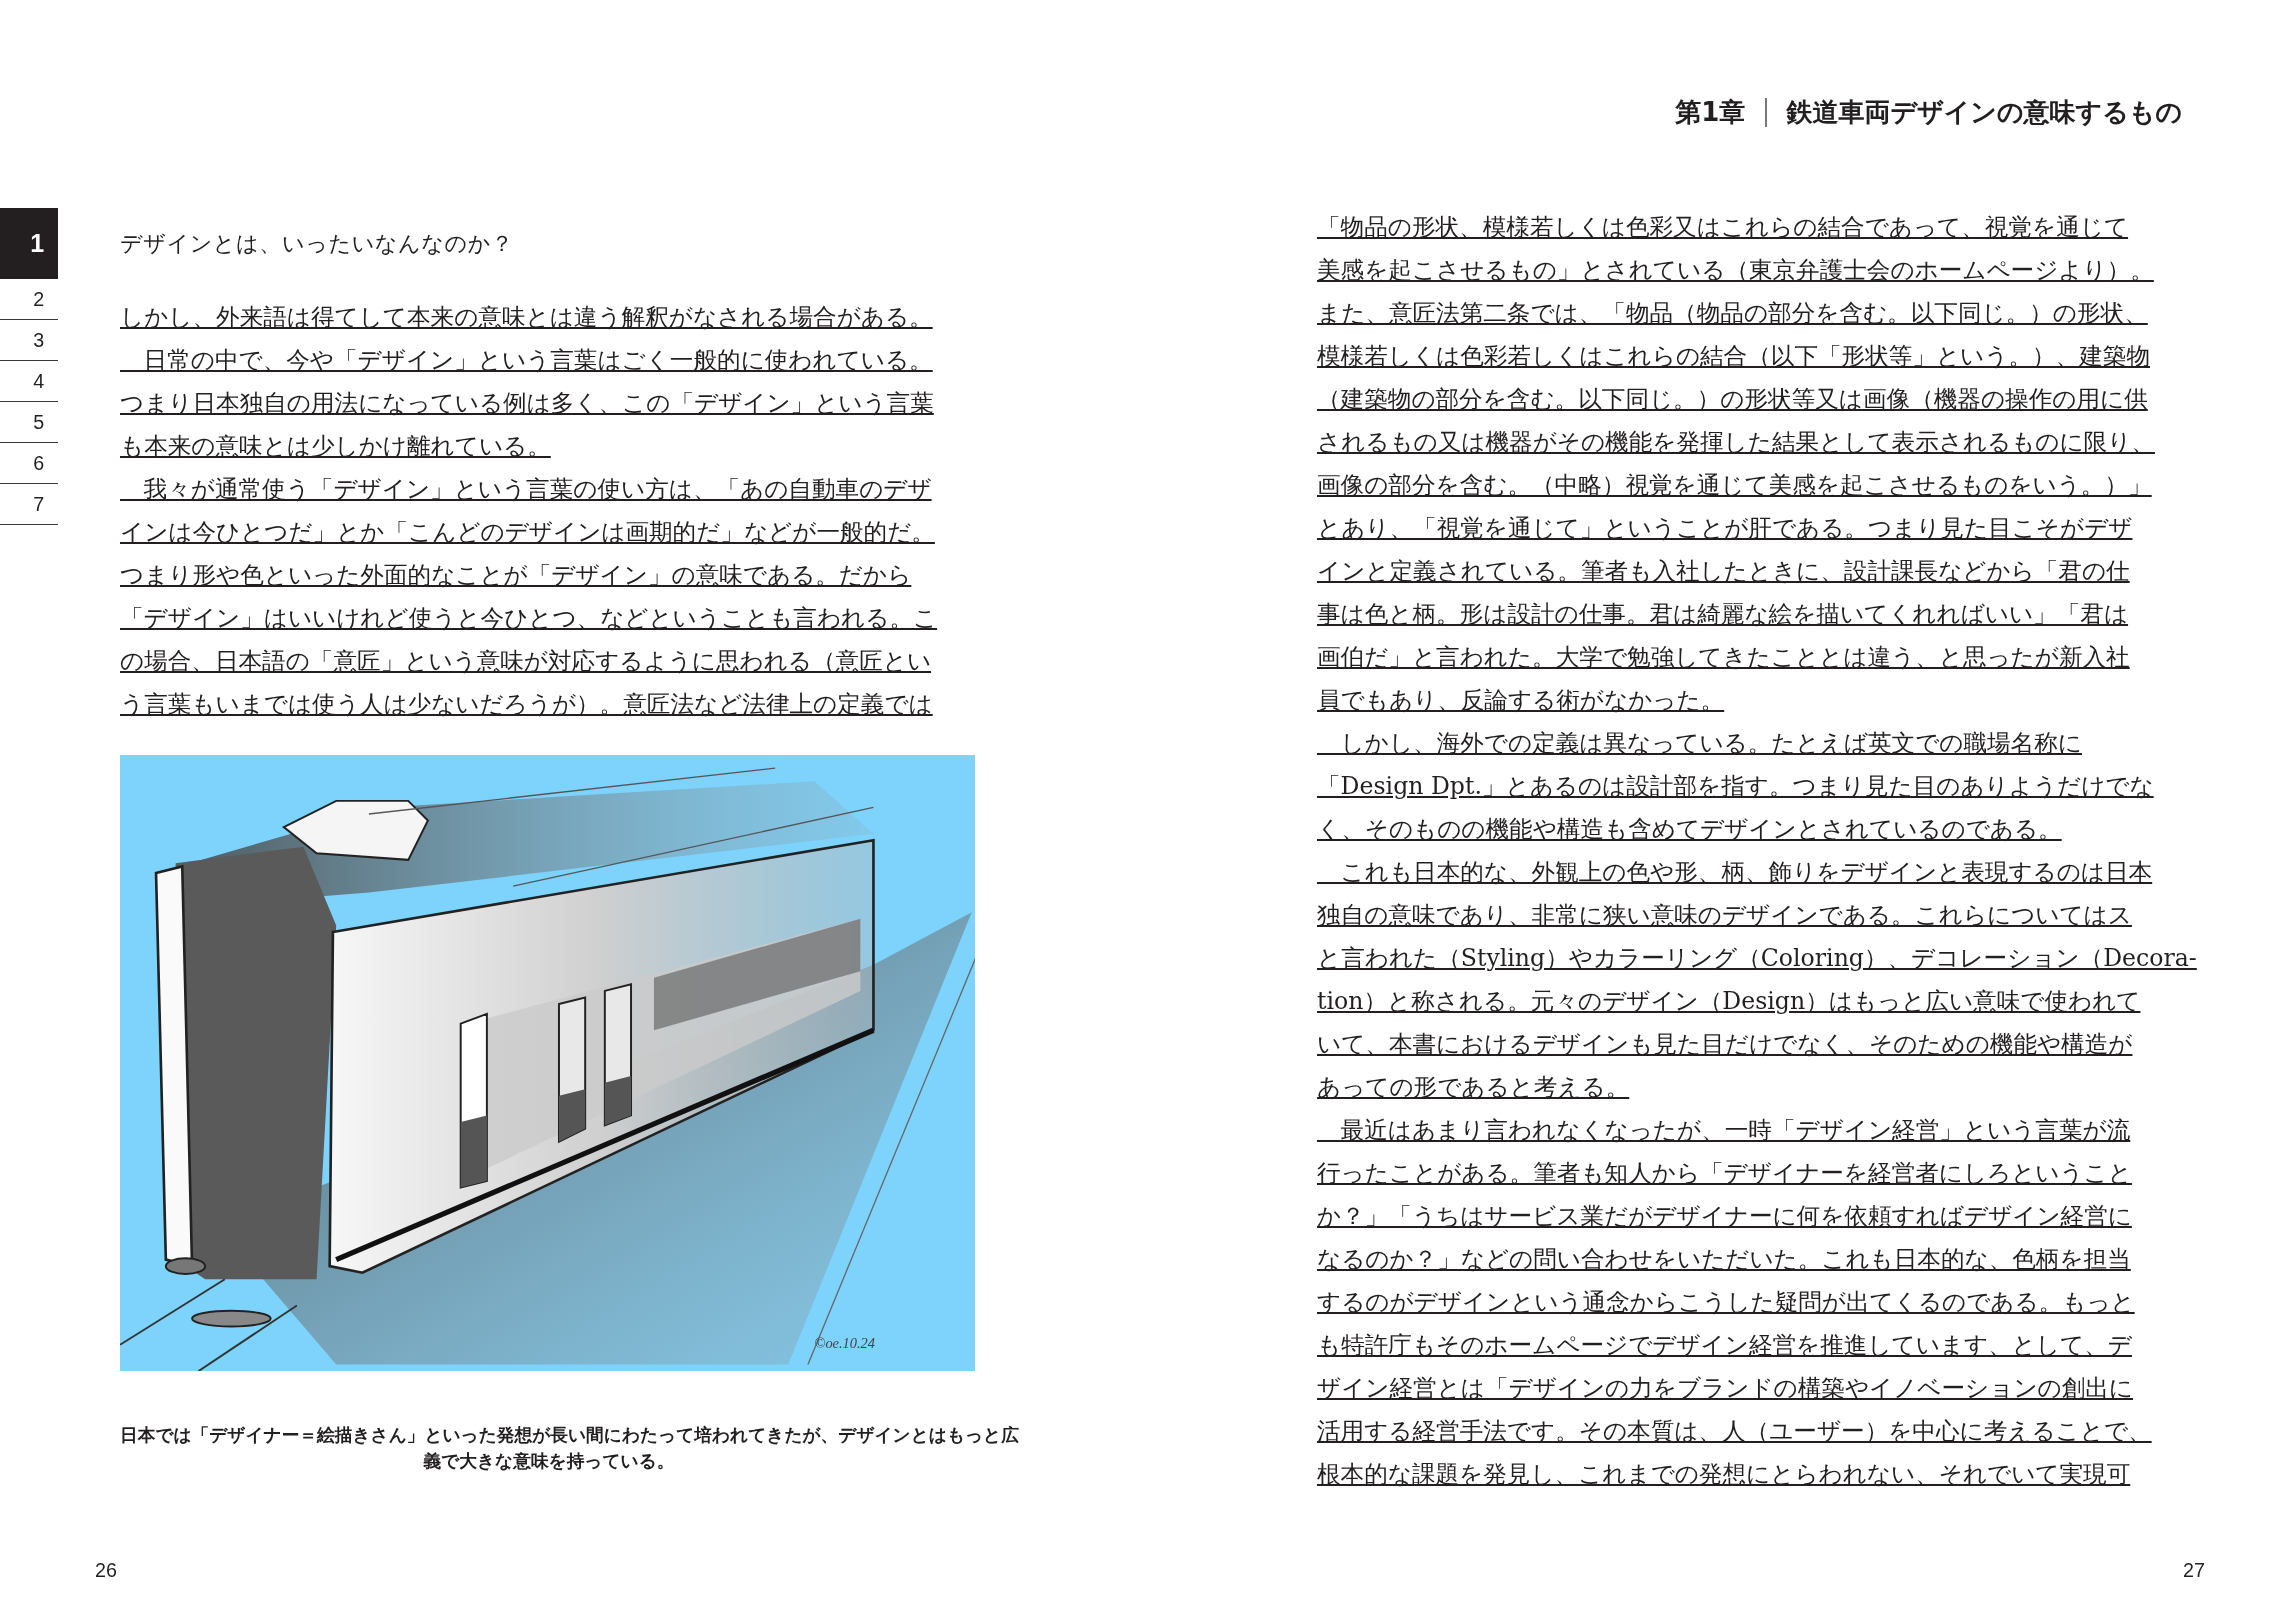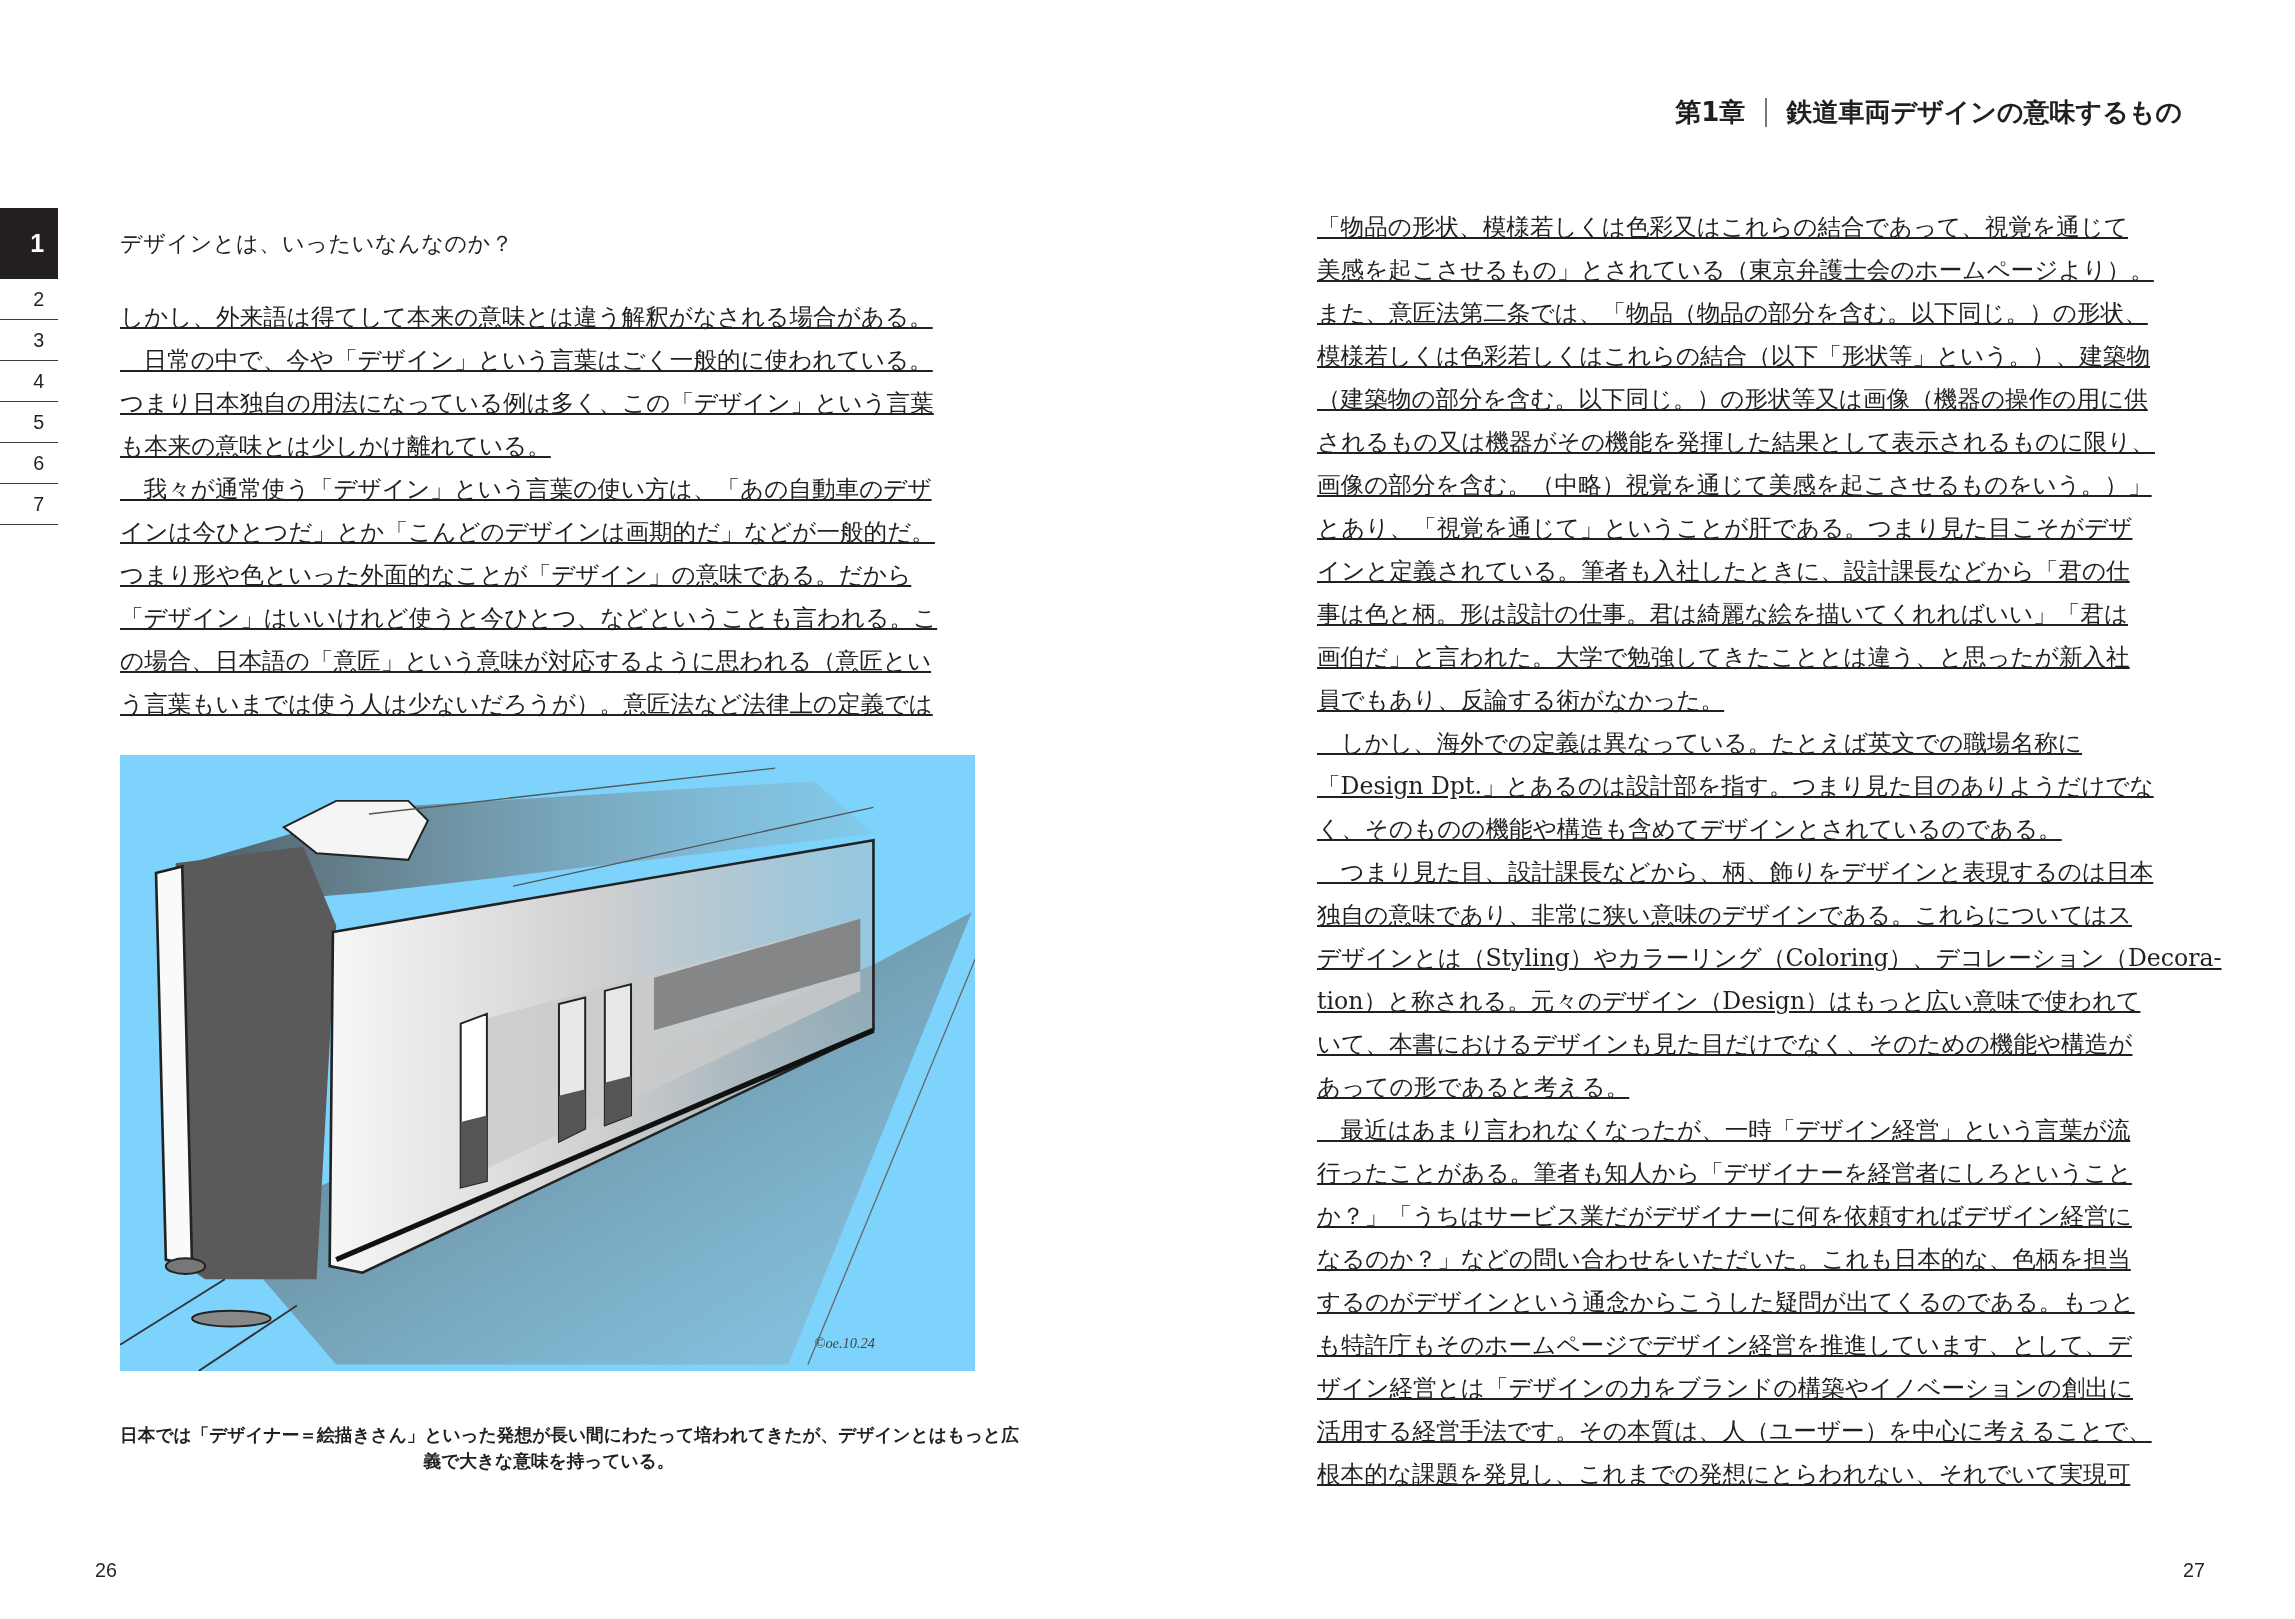--- a/index.html
+++ b/index.html
@@ -179,23 +179,23 @@
       <span class="line">事は色と柄。形は設計の仕事。君は綺麗な絵を描いてくれればいい」「君は</span>
       <span class="line">画伯だ」と言われた。大学で勉強してきたこととは違う、と思ったが新入社</span>
       <span class="line">員でもあり、反論する術がなかった。</span>
     </p>
     <p>
       <span class="line">　しかし、海外での定義は異なっている。たとえば英文での職場名称に</span>
       <span class="line">「Design Dpt.」とあるのは設計部を指す。つまり見た目のありようだけでな</span>
       <span class="line">く、そのものの機能や構造も含めてデザインとされているのである。</span>
     </p>
     <p>
-      <span class="line">　つまり見た目、設計課長などから、柄、飾りをデザインと表現するのは日本</span>
+      <span class="line">　これも日本的な、外観上の色や形、柄、飾りをデザインと表現するのは日本</span>
       <span class="line">独自の意味であり、非常に狭い意味のデザインである。これらについてはス</span>
-      <span class="line">デザインとは（Styling）やカラーリング（Coloring）、デコレーション（Decora-</span>
+      <span class="line">と言われた（Styling）やカラーリング（Coloring）、デコレーション（Decora-</span>
       <span class="line">tion）と称される。元々のデザイン（Design）はもっと広い意味で使われて</span>
       <span class="line">いて、本書におけるデザインも見た目だけでなく、そのための機能や構造が</span>
       <span class="line">あっての形であると考える。</span>
     </p>
     <p>
       <span class="line">　最近はあまり言われなくなったが、一時「デザイン経営」という言葉が流</span>
       <span class="line">行ったことがある。筆者も知人から「デザイナーを経営者にしろということ</span>
       <span class="line">か？」「うちはサービス業だがデザイナーに何を依頼すればデザイン経営に</span>
       <span class="line">なるのか？」などの問い合わせをいただいた。これも日本的な、色柄を担当</span>
       <span class="line">するのがデザインという通念からこうした疑問が出てくるのである。もっと</span>

